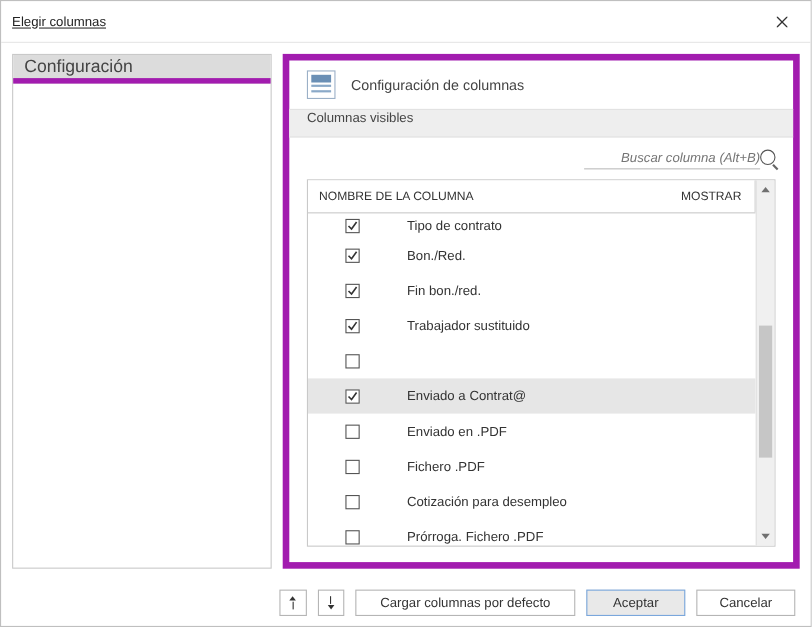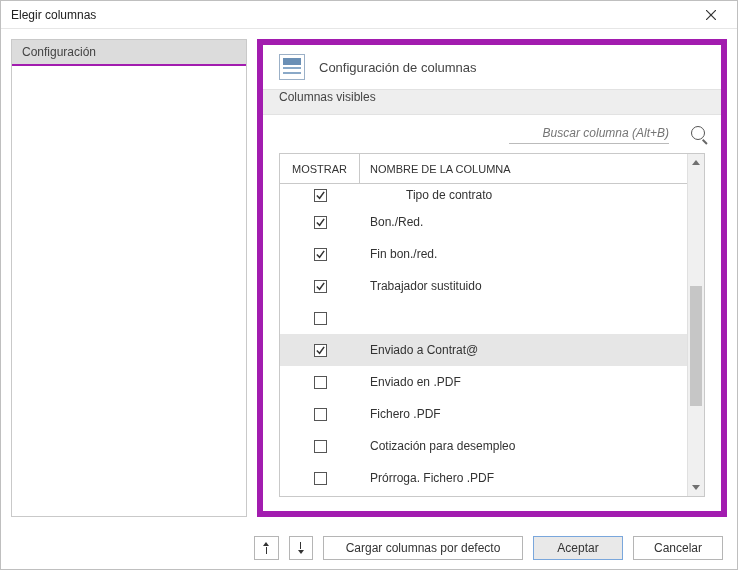--- a/index.html
+++ b/index.html
@@ -13,25 +13,26 @@
     overflow: hidden;
   }
   .window {
     width: 738px; height: 570px;
     background: #fff;
     border: 1px solid #bfbfbf;
     display: flex;
     flex-direction: column;
   }
   .titlebar {
-    height: 28px;
+    height: 38px;
     display: flex;
     align-items: center;
     padding: 0 8px 0 10px;
     border-bottom: 1px solid #e6e6e6;
+    text-decoration: underline;
   }
   .titlebar .title {
     flex: 1;
     font-size: 12px;
     color: #222;
   }
   .titlebar .close {
     width: 36px; height: 28px;
     display: flex; align-items: center; justify-content: center;
     color: #333;
@@ -46,25 +47,25 @@
     min-height: 0;
   }
   .sidebar {
     width: 236px;
     border: 1px solid #c9c9c9;
     background: #fff;
   }
   .sidebar-item {
     height: 26px;
     background: #dcdcdc;
-    border-bottom: 2px solid #a21caf;
+    border-bottom: 5px solid #a21caf;
     display: flex;
     align-items: center;
     padding: 0 10px;
-    font-size: 12px;
+    font-size: 16px;
     color: #444;
     cursor: pointer;
   }
   .rightpanel {
     flex: 1;
     border: 6px solid #a21caf;
     background: #fff;
     display: flex;
     flex-direction: column;
     min-height: 0;
@@ -111,21 +112,21 @@
     color: #444;
     border-top: 1px solid #e2e2e2;
     border-bottom: 1px solid #e2e2e2;
   }
   .rp-search {
     height: 36px;
     display: flex;
     align-items: center;
     justify-content: flex-end;
     padding: 0 16px;
-    gap: 22px;
+    gap: 0;
   }
   .rp-search input {
     border: none;
     border-bottom: 1px solid #bbb;
     font-size: 12px;
     font-style: italic;
     color: #888;
     width: 160px;
     padding: 3px 0;
     text-align: right;
@@ -187,21 +188,21 @@
   .th-name { flex: 1; }
   .rows {
     flex: 1;
     overflow: hidden;
   }
   .row {
     height: 32px;
     display: flex;
     align-items: center;
   }
-  .row.first { height: 22px; gap: 36px; }
+  .row.first { height: 22px; }
   .row.sel { background: #e6e6e6; }
   .cell-show {
     width: 80px;
     display: flex;
     justify-content: center;
     align-items: center;
   }
   .cell-name {
     flex: 1;
     padding: 0 10px;
@@ -328,22 +329,22 @@
       </div>
 
       <div class="rp-search">
         <input type="text" placeholder="Buscar columna (Alt+B)" style="">
         <div class="sicon"></div>
       </div>
 
       <div class="table-wrap">
         <div class="table-body">
           <div class="table-head">
+            <div class="th th-name">NOMBRE DE LA COLUMNA</div>
             <div class="th th-show">MOSTRAR</div>
-            <div class="th th-name">NOMBRE DE LA COLUMNA</div>
           </div>
           <div class="rows" id="rows-container">
 
           <div class="row first">
                 <div class="cell-show">
                   <div class="checkbox checked">
                     <svg viewBox="0 0 12 12">
                       <path d="M2 6 L5 9 L10 2" stroke="#333" stroke-width="1.6" fill="none"></path>
                     </svg>
                   </div>

